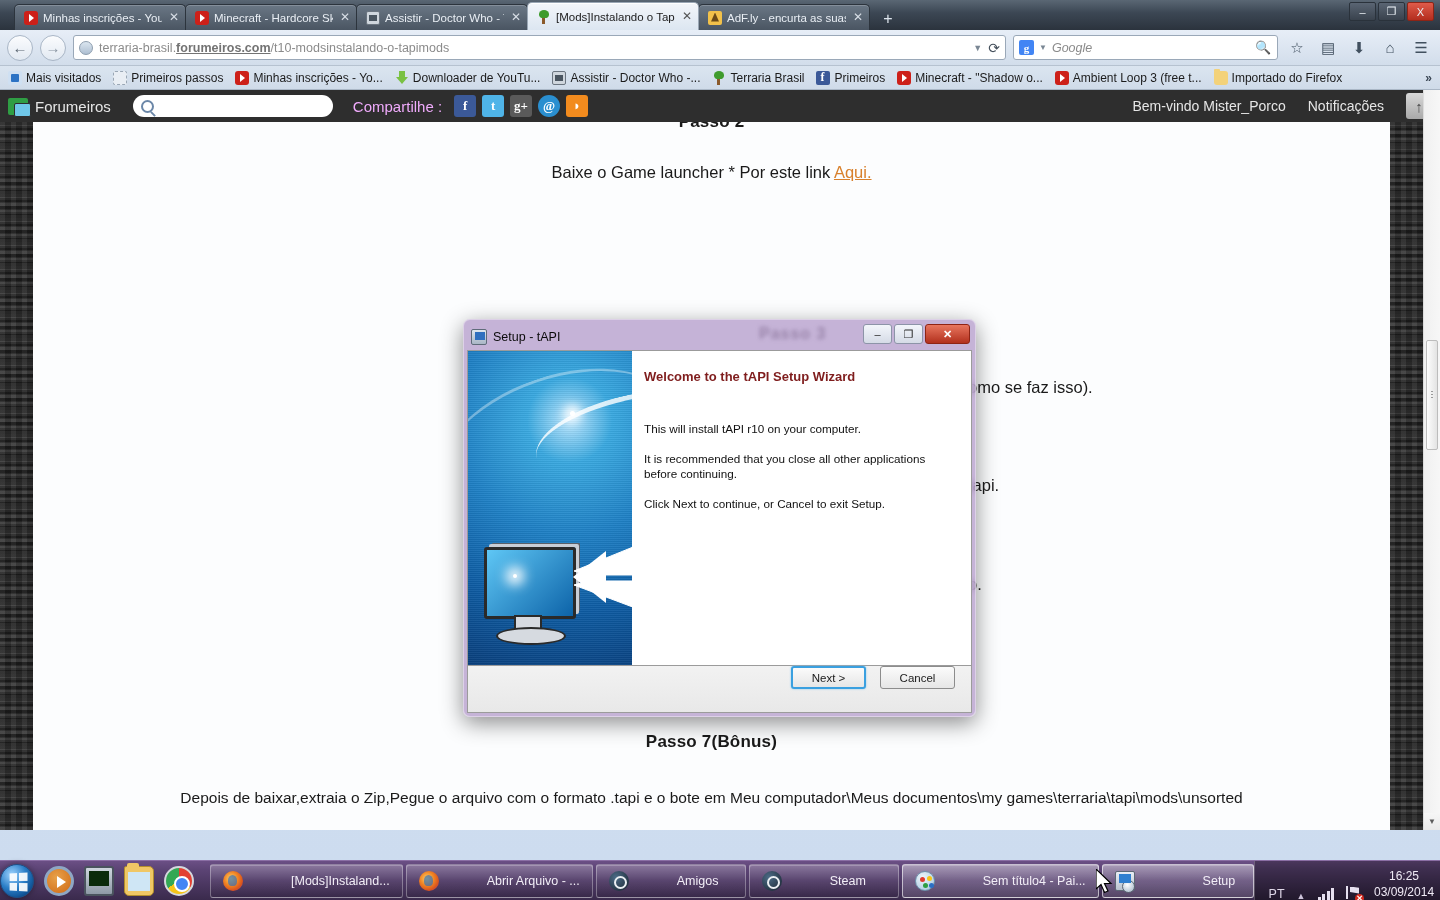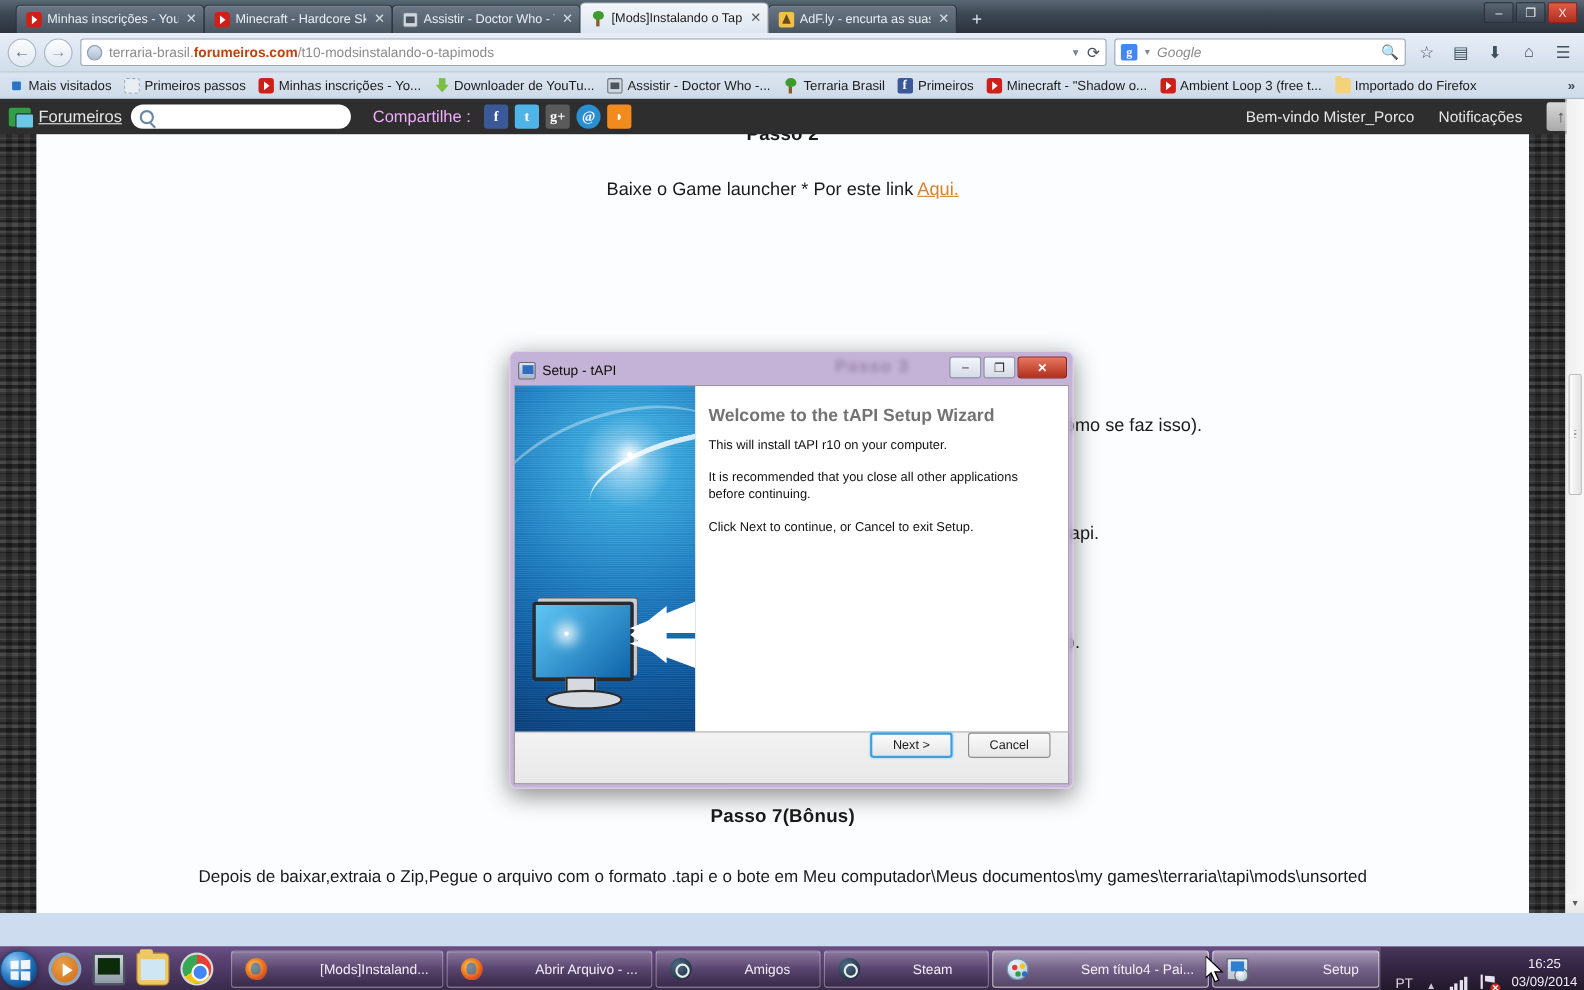--- a/index.html
+++ b/index.html
@@ -78,21 +78,21 @@
       background:linear-gradient(#e7eef7,#d2ddeb); border-bottom:1px solid #b6c2d0; }
   .navbtn { width:26px; height:26px; border-radius:50%; border:1px solid #a9b6c6;
       background:linear-gradient(#fbfcfe,#e2e9f2); color:#5b6672;
       display:flex;align-items:center;justify-content:center;font-size:15px; }
   .navbtn.fwd { color:#8a95a2; }
   .urlbar { flex:1; height:25px; background:#fff; border:1px solid #9aa8b8; border-radius:3px;
       display:flex; align-items:center; padding:0 5px; gap:6px; font-size:12.5px; color:#444; }
   .globe { width:14px;height:14px;border-radius:50%;background:linear-gradient(#dbe6f0,#aebfd2);
       border:1px solid #8d9dae; flex:0 0 14px; }
   .url { flex:1; white-space:nowrap; overflow:hidden; }
-  .url b { color:#c2410c; }
+  .url b { color:#737373;text-decoration:underline; }
   .url .dim { color:#8b8b8b; }
   .urlbar .dropcaret { color:#7a8794; font-size:9px; }
   .urlbar .reload { color:#45505c; font-size:14px; }
   .searchbar { width:265px; height:25px; background:#fff; border:1px solid #9aa8b8; border-radius:3px;
       display:flex; align-items:center; padding:0 5px; gap:5px; font-size:12.5px; color:#777; }
   .gbox{width:15px;height:15px;background:#4285f4;color:#fff;font-weight:bold;font-size:11px;
       display:flex;align-items:center;justify-content:center;border-radius:2px;font-family:"Liberation Serif",serif;}
   .searchbar .caret{color:#7a8794;font-size:8px;}
   .searchbar .sterm{flex:1;font-style:italic;color:#8a8a8a;}
   .searchbar .mag{color:#3b6fc4;font-size:13px;}
@@ -118,21 +118,21 @@
   }
   .stone-left { left:0; }
   .stone-right { right:17px; }
   .page-white { position:absolute; left:33px; right:50px; top:0; bottom:0; background:#fcfdfe; }
 
   
   .forumbar { position:absolute; left:0; right:0; top:0; height:32px; background:#2e2e2e;
       display:flex; align-items:center; padding:0 8px; color:#e6e6e6; font-size:15px; z-index:30; }
   .fb-logo { width:20px;height:17px;background:#2f9e44;border-radius:2px;position:relative;margin-right:7px;}
   .fb-logo:after{content:"";position:absolute;left:6px;top:5px;width:15px;height:12px;background:#6fc7e8;border-radius:2px;border:1px solid #2e2e2e;}
-  .fb-name { margin-right:8px;text-decoration:underline; }
+  .fb-name { margin-right:22px; }
   .fb-search { width:200px; height:22px; background:#fff; border-radius:11px; display:flex;
       align-items:center; padding:0 8px; }
   .fb-search .mg { width:13px;height:13px;border:2px solid #6b87a8;border-radius:50%;position:relative;}
   .fb-search .mg:after{content:"";position:absolute;right:-4px;bottom:-4px;width:6px;height:2px;background:#6b87a8;transform:rotate(45deg);}
   .fb-share { margin-left:20px; font-size:15px; color:#f0abfc; }
   .socials { display:flex; gap:6px; margin-left:12px; }
   .soc { width:22px;height:22px;border-radius:3px;display:flex;align-items:center;justify-content:center;
       color:#fff;font-size:13px;font-weight:bold;font-family:"Liberation Serif",serif; }
   .soc.fb{background:#3b5998;} .soc.tw{background:#4fb4e8;} .soc.gp{background:#5a5a5a;}
   .soc.at{background:#2a8fd0;border-radius:50%;} .soc.rss{background:#f28b1e;}
@@ -192,21 +192,21 @@
   .monitor { position:absolute; left:12px; bottom:18px; width:112px; height:104px; }
   .mon-screen { position:absolute; left:4px; top:4px; width:92px; height:72px;
       background:linear-gradient(135deg,#5fc7f5,#0d63a8); border:3px solid #2a2a2a; border-radius:3px;
       box-shadow:4px -4px 0 -1px #c9ced6, 6px -6px 0 -2px #5a5f68; }
   .mon-screen:after{content:"";position:absolute;left:26px;top:24px;width:4px;height:4px;background:#fff;border-radius:50%;
       box-shadow:0 0 12px 7px rgba(255,255,255,.9);}
   .mon-stand { position:absolute; left:34px; top:72px; width:28px; height:16px; background:#d6dae0; border:2px solid #2a2a2a; }
   .mon-base { position:absolute; left:16px; top:84px; width:70px; height:18px; background:#d6dae0;
       border:2px solid #2a2a2a; border-radius:50%; }
   .pane { flex:1; padding:18px 18px 0 12px; }
-  .pane h1 { font-size:16px; font-weight:bold; color:#737373; line-height:1.22; margin-bottom:8px; }
+  .pane h1 { font-size:13px; font-weight:bold; color:#7f1d1d; line-height:1.22; margin-bottom:36px; }
   .pane p { font-size:11.7px; color:#111; line-height:1.35; margin-bottom:14px; }
   .dlg-foot { height:47px; background:linear-gradient(#f2f2f2,#e8e8e8); border:1px solid #9b9b9b;
       border-top:none; display:flex; align-items:flex-start; justify-content:flex-end; gap:14px; padding-right:16px; }
   .dlg-foot:before{content:"";position:absolute;}
   .btn { width:75px; height:23px; font-size:11.5px; border-radius:3px;
       background:linear-gradient(#fbfbfb,#e6e6e6); border:1px solid #8c8c8c; color:#1b1b1b;
       display:flex; align-items:center; justify-content:center; }
   .btn.primary { border:2px solid #3aa0e0; box-shadow:0 0 2px #7ec5ee; }
 
   

